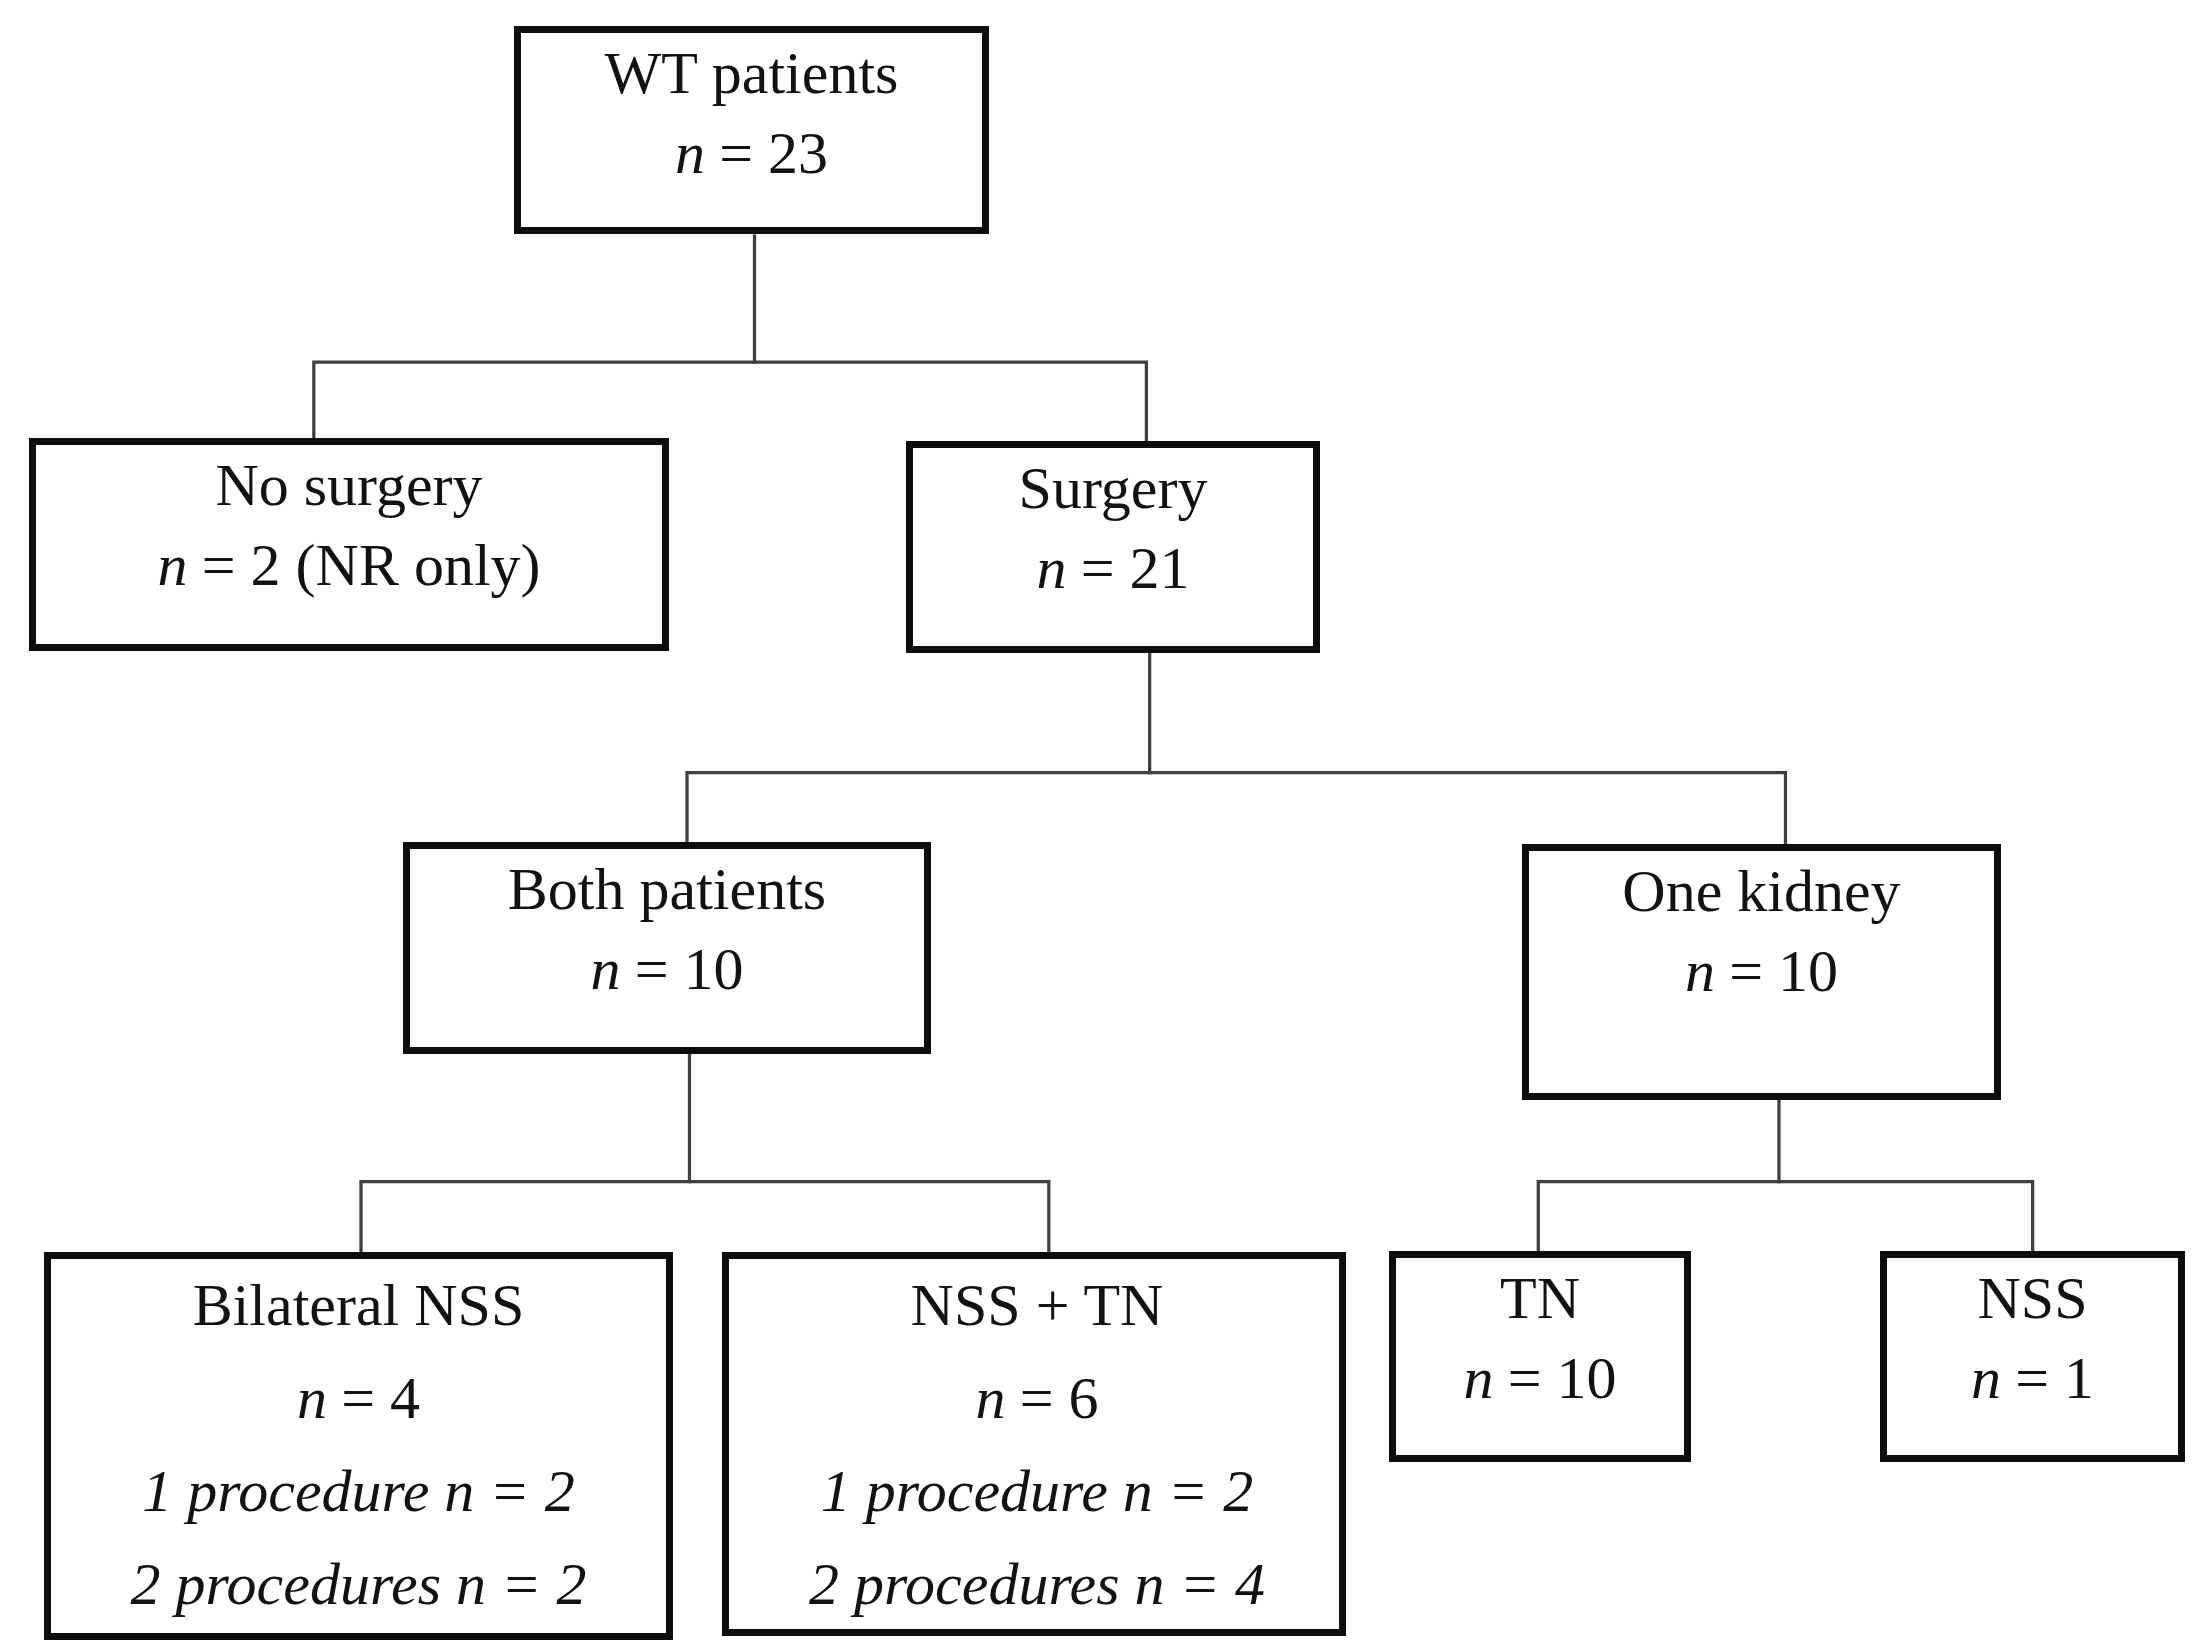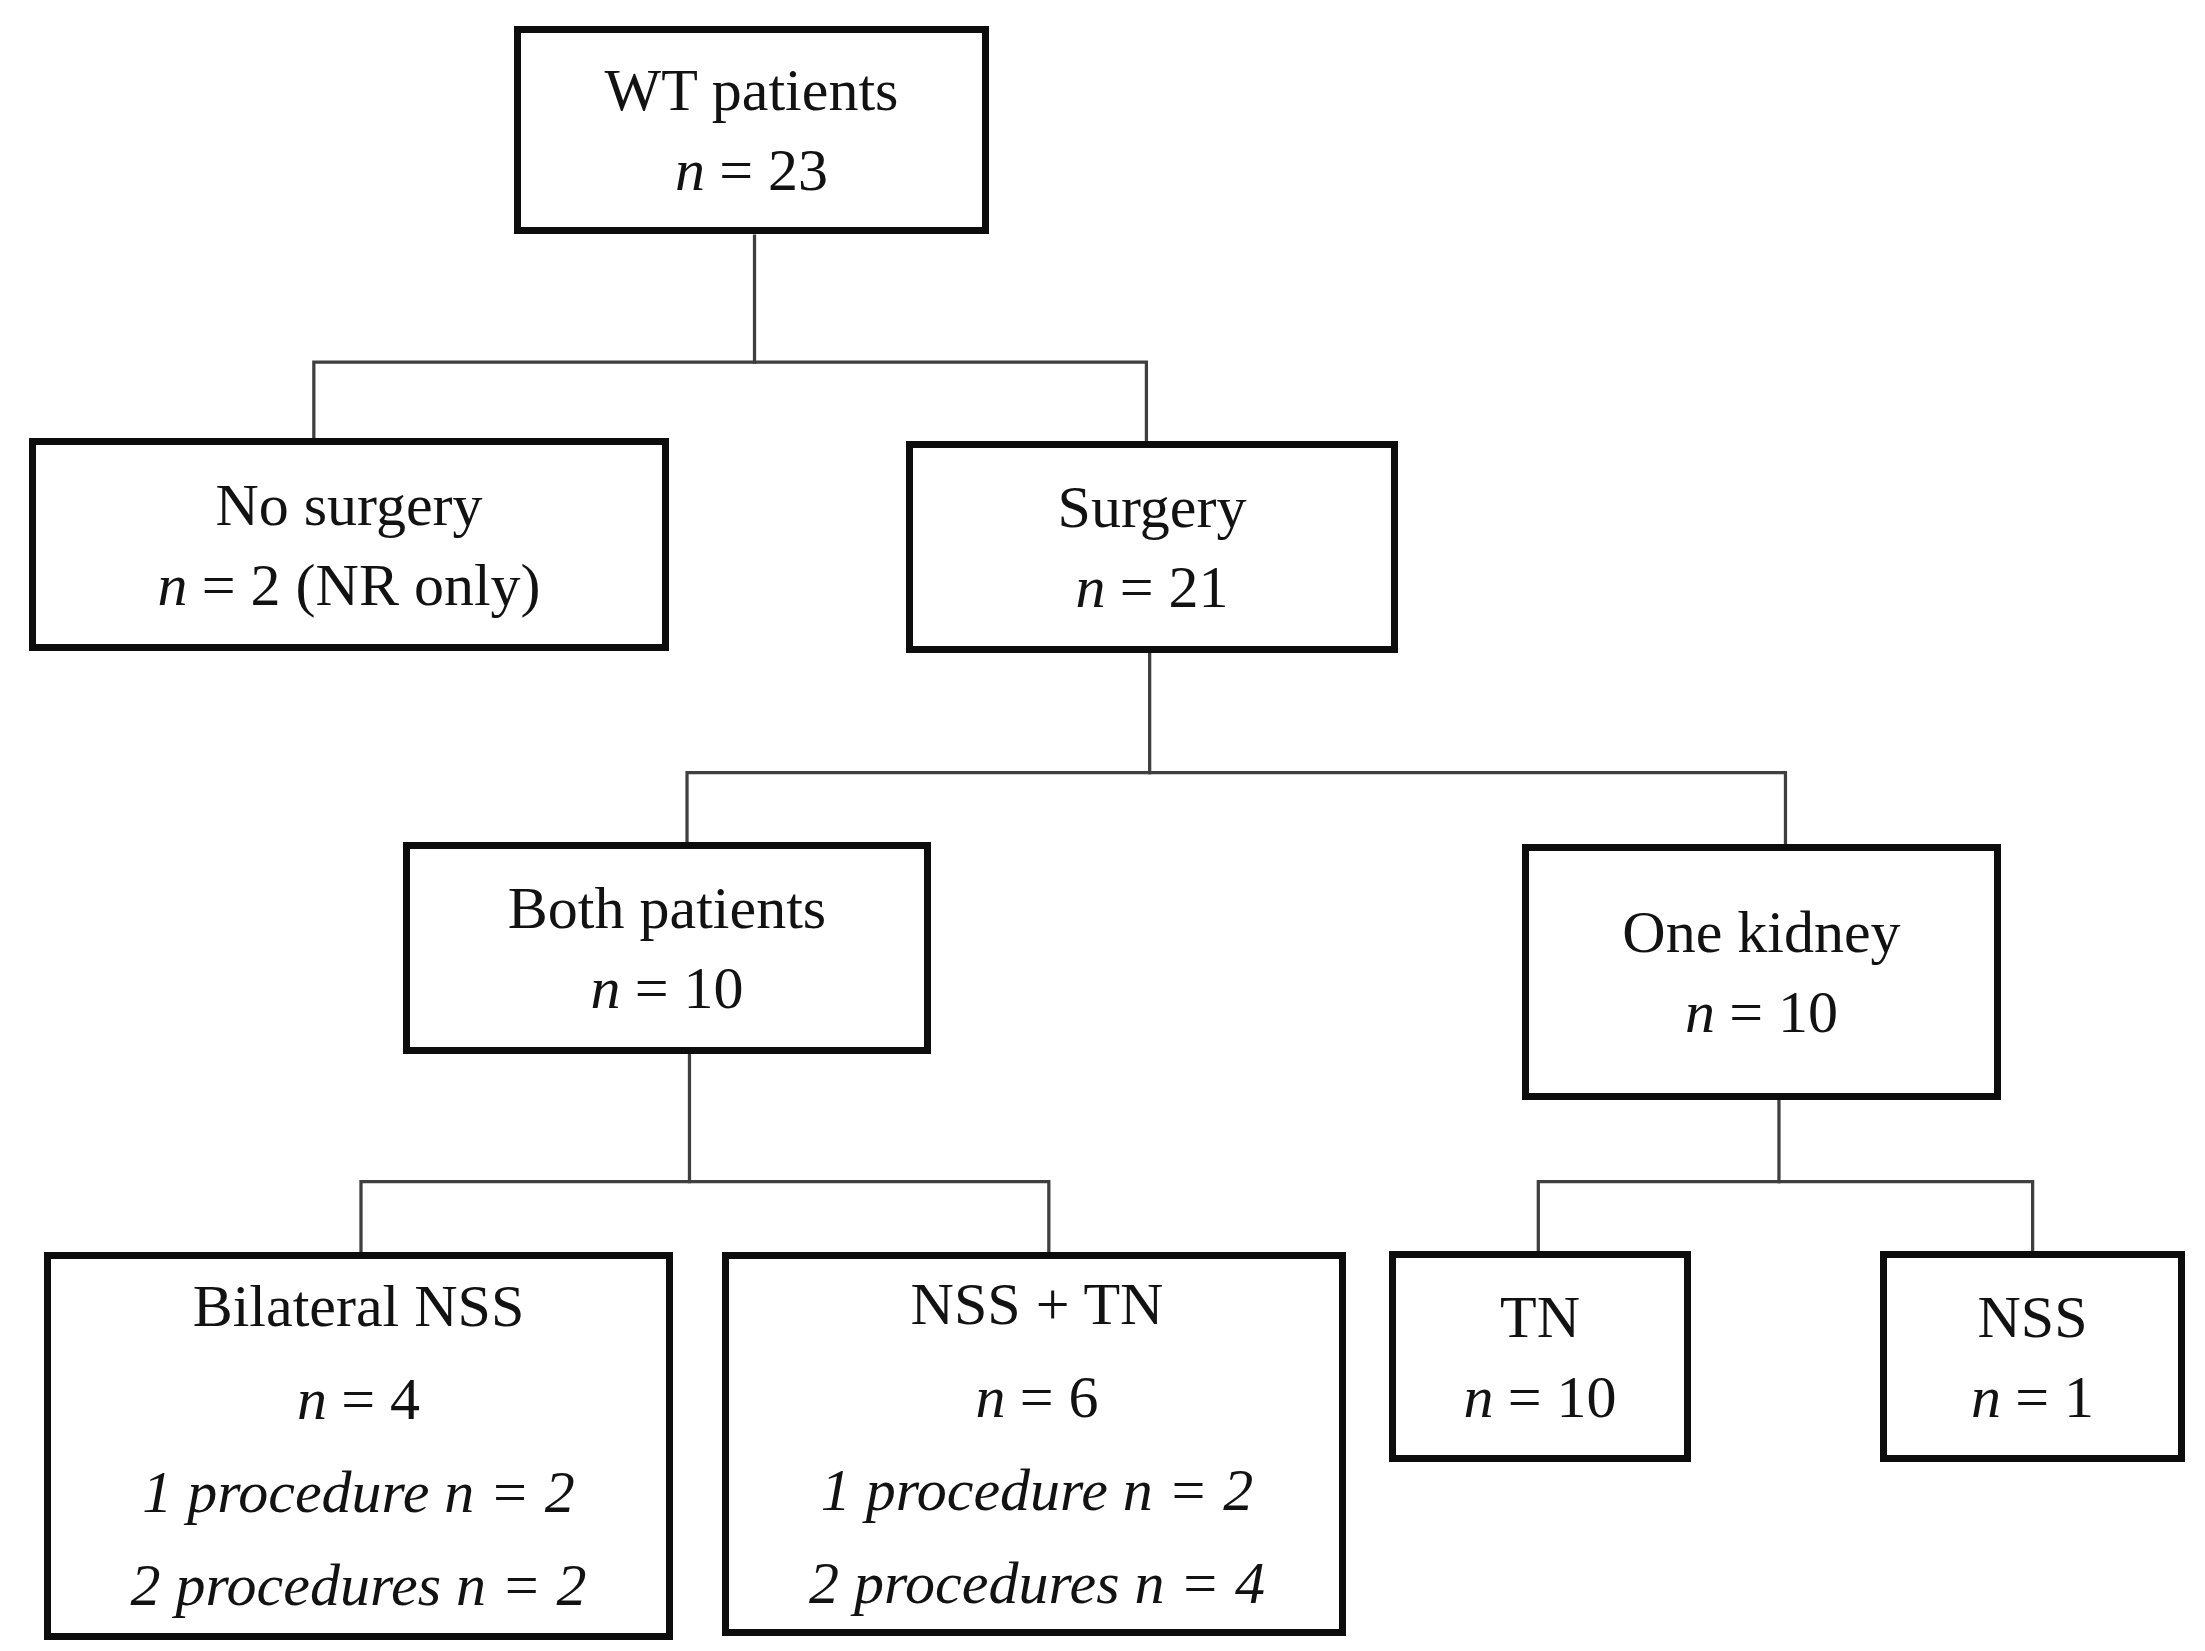--- a/index.html
+++ b/index.html
@@ -24,21 +24,20 @@
     height: 1652px;
   }
   .node {
     position: absolute;
     box-sizing: border-box;
     border: 7.3px solid #0d0d0d;
     background: #ffffff;
     display: flex;
     flex-direction: column;
     align-items: center;
-    justify-content: center;
     text-align: center;
   }
   .node .line {
     font-size: 60px;
     line-height: 80px;
     white-space: nowrap;
   }
   .node.tall .line {
     line-height: 93px;
   }
@@ -71,21 +70,21 @@
   <div class="node" style="left:514px; top:26px; width:475px; height:208px;">
     <div class="line title">WT patients</div>
     <div class="line count"><i class="nv">n</i><span class="ne">= 23</span></div>
   </div>
 
   <div class="node" style="left:29px; top:438px; width:640px; height:213px;">
     <div class="line title">No surgery</div>
     <div class="line count"><i class="nv">n</i><span class="ne">= 2 (NR only)</span></div>
   </div>
 
-  <div class="node" style="left:906px; top:441px; width:492px; height:212px;">
+  <div class="node" style="left:906px; top:441px; width:414px; height:212px;">
     <div class="line title">Surgery</div>
     <div class="line count"><i class="nv">n</i><span class="ne">= 21</span></div>
   </div>
 
   <div class="node" style="left:403px; top:842px; width:528px; height:212px;">
     <div class="line title">Both patients</div>
     <div class="line count"><i class="nv">n</i><span class="ne">= 10</span></div>
   </div>
 
   <div class="node" style="left:1522px; top:844px; width:479px; height:256px;">

